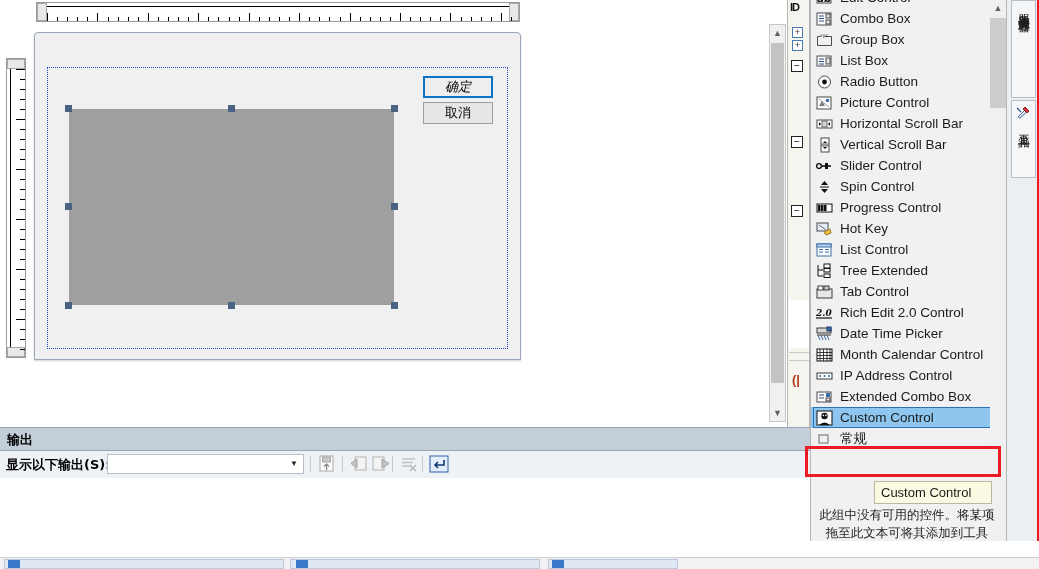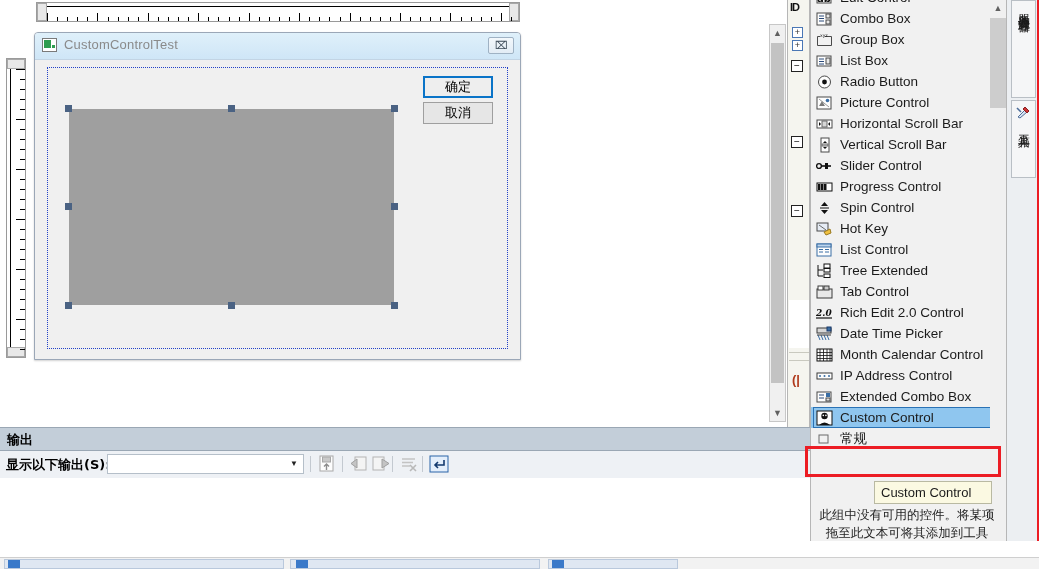--- a/index.html
+++ b/index.html
@@ -52,21 +52,21 @@
 
   #dialog-client{position:absolute;left:12px;top:34px;right:12px;bottom:10px;
     border:1px dotted #2342c8;box-sizing:border-box;}
 
   #ctrl-gray{position:absolute;left:21px;top:41px;width:325px;height:196px;background:#9f9f9f;}
   .handle{position:absolute;width:7px;height:7px;background:#4a6283;}
 
   .dlgbtn{position:absolute;width:70px;height:22px;background:#e6e6e6;
     border:1px solid #9f9f9f;box-sizing:border-box;text-align:center;line-height:20px;
     font-size:13px;color:#000;font-family:"DejaVu Sans",sans-serif;}
-  #btn-ok{right:14px;top:8px;border:2px solid #0a74c8;background:#eeeeee;line-height:18px;}
+  #btn-ok{right:14px;top:8px;border:2px solid #0a74c8;background:#eeeeee;line-height:18px;font-style:italic;}
   #btn-cancel{right:14px;top:34px;}
 
   
   #designer-vscroll{left:769px;top:24px;width:17px;height:398px;background:#f0f0f0;border:1px solid #c7c7c7;box-sizing:border-box;}
   #designer-vscroll .arrow{position:absolute;left:0;width:15px;height:16px;text-align:center;line-height:16px;color:#606060;font-size:9px;}
   #designer-vscroll .arrow.up{top:0;}
   #designer-vscroll .arrow.dn{bottom:0;}
   #designer-vscroll .thumb{position:absolute;left:1px;top:18px;width:13px;height:340px;background:#c3c3c3;}
 
   
@@ -223,28 +223,20 @@
         <div class="tick" style="top: 230px; width: 5px;"></div>
         <div class="tick" style="top: 240px; width: 5px;"></div>
         <div class="tick" style="top: 250px; width: 9px;"></div>
         <div class="tick" style="top: 260px; width: 5px;"></div>
         <div class="tick" style="top: 270px; width: 5px;"></div>
         <div class="tick" style="top: 280px; width: 5px;"></div>
       </div>
   </div>
 
   <div class="abs" id="dialog-window">
-    <div id="dialog-titlebar">
-      <div id="dialog-icon">
-          <i></i>
-          <u></u>
-        </div>
-      <div id="dialog-title">CustomControlTest</div>
-      <div id="dialog-close">⌧</div>
-    </div>
 
     <div id="dialog-client">
       <div id="ctrl-gray"></div>
       <div class="handle" style="left:17px;top:37px;"></div>
       <div class="handle" style="left:180px;top:37px;"></div>
       <div class="handle" style="left:343px;top:37px;"></div>
       <div class="handle" style="left:17px;top:135px;"></div>
       <div class="handle" style="left:343px;top:135px;"></div>
       <div class="handle" style="left:17px;top:234px;"></div>
       <div class="handle" style="left:180px;top:234px;"></div>
@@ -395,34 +387,34 @@
       <div class="tb-item">
         <span class="tb-ico"><svg width="17" height="16" viewBox="0 0 17 16">
             <circle cx="3" cy="8" r="2.4" fill="none" stroke="#111" stroke-width="1.4"></circle>
             <path d="M6 8 H15" stroke="#111" stroke-width="1.6"></path>
             <rect x="9" y="5" width="3" height="6" fill="#111"></rect>
           </svg></span>
         <span class="lbl">Slider Control</span>
       </div>
       <div class="tb-item">
         <span class="tb-ico"><svg width="17" height="16" viewBox="0 0 17 16">
+            <path d="M8.5 2 L12 6 L5 6 Z" fill="#111"></path>
+            <path d="M8.5 14 L12 10 L5 10 Z" fill="#111"></path>
+            <path d="M4 8 H13" stroke="#111"></path>
+          </svg></span>
+        <span class="lbl">Spin Control</span>
+      </div>
+      <div class="tb-item">
+        <span class="tb-ico"><svg width="17" height="16" viewBox="0 0 17 16">
             <rect x="1" y="4" width="15" height="8" fill="#fdfdfd" stroke="#111"></rect>
             <rect x="2" y="5" width="2.5" height="6" fill="#111"></rect>
             <rect x="5" y="5" width="2.5" height="6" fill="#111"></rect>
             <rect x="8" y="5" width="2.5" height="6" fill="#111"></rect>
           </svg></span>
         <span class="lbl">Progress Control</span>
-      </div>
-      <div class="tb-item">
-        <span class="tb-ico"><svg width="17" height="16" viewBox="0 0 17 16">
-            <path d="M8.5 2 L12 6 L5 6 Z" fill="#111"></path>
-            <path d="M8.5 14 L12 10 L5 10 Z" fill="#111"></path>
-            <path d="M4 8 H13" stroke="#111"></path>
-          </svg></span>
-        <span class="lbl">Spin Control</span>
       </div>
       <div class="tb-item">
         <span class="tb-ico"><svg width="17" height="16" viewBox="0 0 17 16">
             <rect x="1" y="2" width="11" height="8" fill="#e6ecf5" stroke="#4a4a4a"></rect>
             <path d="M3 4 L10 9" stroke="#6a6a6a"></path>
             <path d="M8 11 L14 8 L15 12 L10 14 Z" fill="#f0c040" stroke="#9a7a20"></path>
           </svg></span>
         <span class="lbl">Hot Key</span>
       </div>
       <div class="tb-item">

